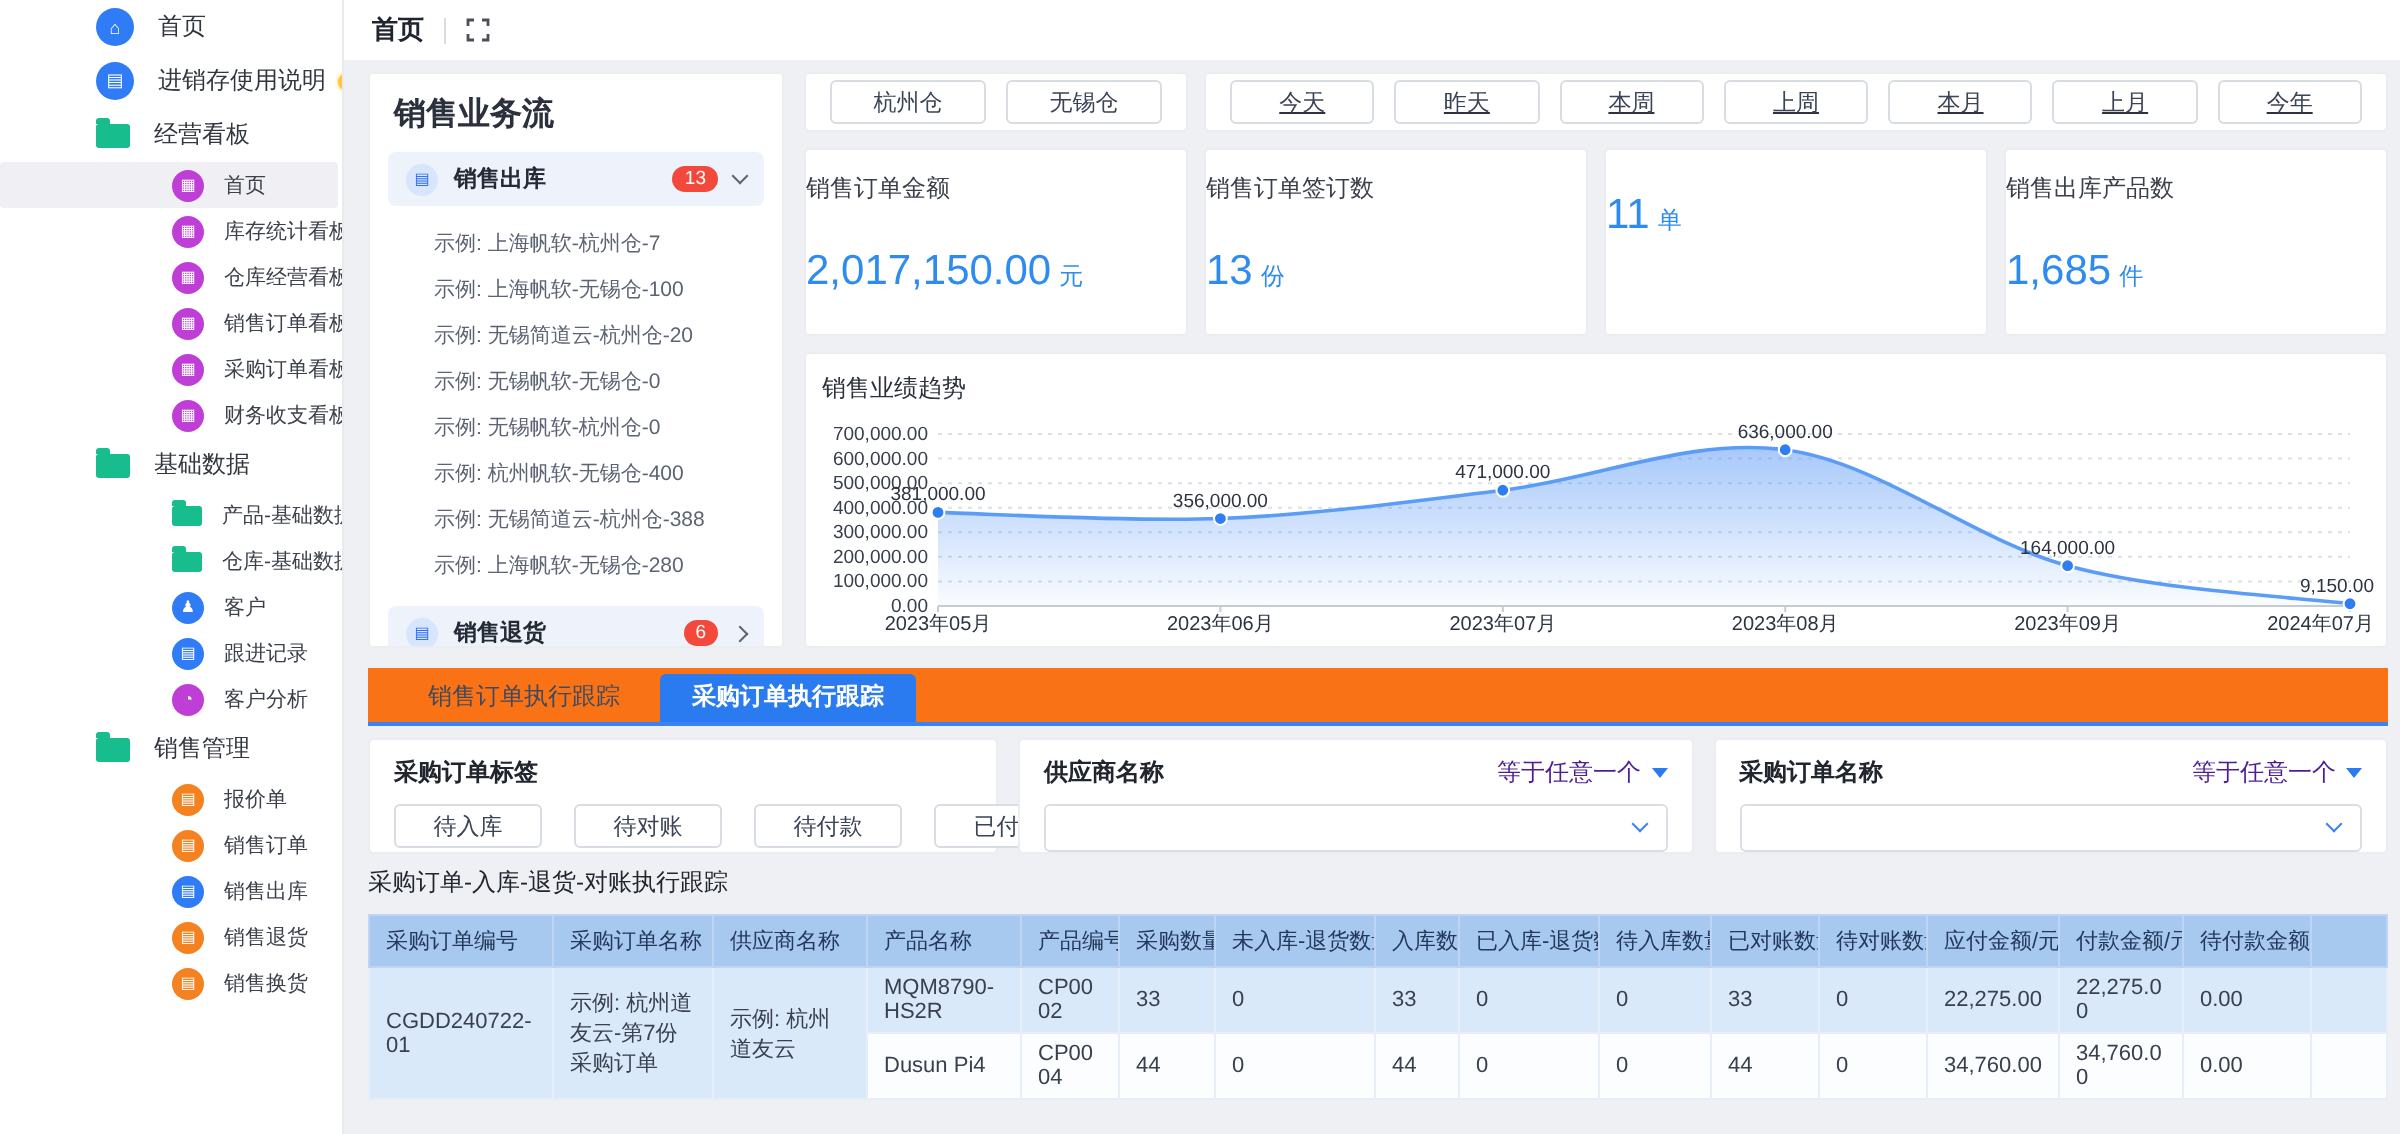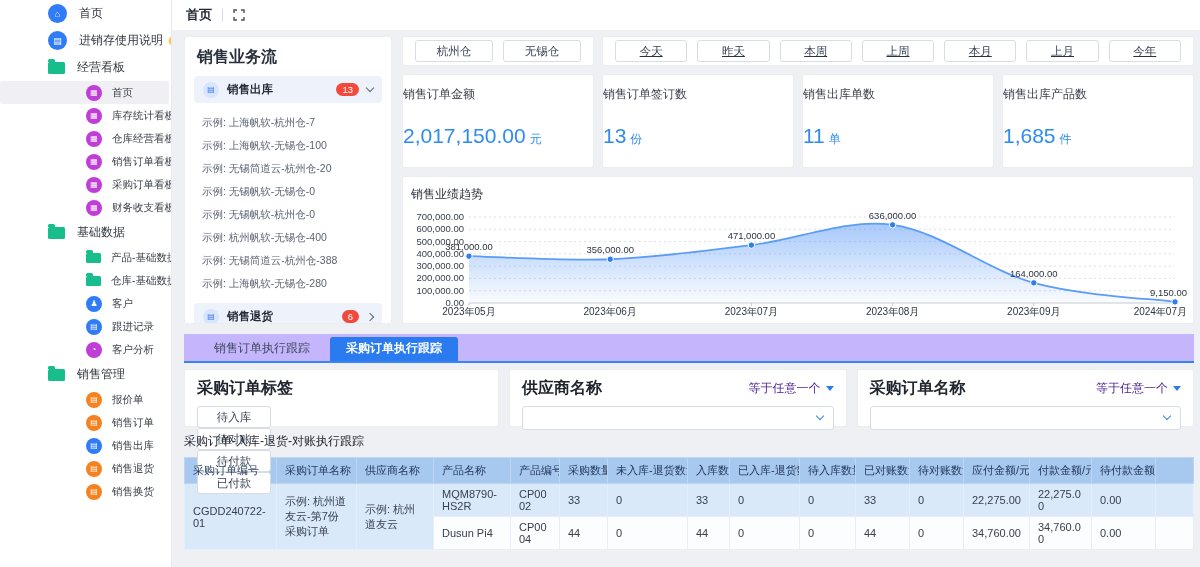--- a/index.html
+++ b/index.html
@@ -48,47 +48,47 @@
   .panel-title { font-size:16px; color:#2b313c; padding:10px 12px 8px;font-weight:bold; }
   .acc-header { margin:0 9px 8px; background:#eef2fa; border-radius:4px; height:27px; display:flex; align-items:center; padding:0 9px; gap:8px; cursor:pointer; }
   .acc-icon { width:16px; height:16px; border-radius:50%; background:#d7e5fd; color:#2f6ff2; font-size:8px; font-style:normal;
     display:flex; align-items:center; justify-content:center; flex:none; }
   .acc-label { font-weight:bold; font-size:11.5px; color:#242b36; flex:1; }
   .badge { background:#f3493d; color:#fff; font-size:9.5px; border-radius:9px; padding:1.5px 6px; line-height:1; flex:none; }
   .chev { width:6px; height:6px; border-right:1.5px solid #5e6673; border-bottom:1.5px solid #5e6673; flex:none; }
   .chev.down { transform:rotate(45deg); margin-top:-3px; }
   .chev.right { transform:rotate(-45deg); }
   .chev.blue { border-color:#3a83f6; }
-  .flow-items { padding:0 8px 8px 17px; }
+  .flow-items { padding:0 8px 8px 32px; }
   .flow-item { height:23px; line-height:23px; font-size:10.5px; color:#5c6474; white-space:nowrap; cursor:pointer; }
 
   .right-col { flex:1; min-width:0; display:flex; flex-direction:column; }
   .btnrow { display:flex; gap:8px; height:30px; flex:none; }
   .btn-panel { display:flex; align-items:center; gap:10px; padding:0 12px; }
   .btn-panel.wh { width:192px; flex:none; }
   .btn-panel.dates { flex:1;text-decoration:underline; }
   .fbtn { flex:1; height:22px; background:#fff; border:1px solid #d8dce3; border-radius:3px; font-size:11.5px; color:#3a4456;
     font-family:inherit; cursor:pointer; white-space:nowrap; }
   .stats { display:flex; gap:8px; margin-top:8px; height:94px; flex:none; }
   .stat-card { flex:1; text-align:left; }
   .stat-label { font-size:12px; color:#3a3f4b; margin-top:11px; }
   .stat-value { margin-top:21px; font-size:21px; color:#2e8cf0; }
   .stat-value .unit { font-size:12px; margin-left:4px; }
   .chart-panel { margin-top:8px; flex:1; overflow:hidden; }
   .chart-title { font-size:12px; color:#2b313c; padding:9px 8px 0; }
 
   
   .row2 { margin-top:10px; }
-  .tabstrip2 { background:#c4b5fd; }
+  .tabstrip2 { background:#f97316; }
   .filters { display:flex; gap:10px; margin-top:6px; height:58px; }
   .fcard { padding:8px 12px; }
   .fcard.tags { width:315px; flex:none; }
   .fcard.sel { flex:1; min-width:0; }
-  .flabel { font-size:16px; font-weight:bold; color:#21252e; }
-  .tagbtns { display:flex; gap:0; margin-top:7px;flex-direction:column; }
+  .flabel { font-size:12px; font-weight:bold; color:#21252e; }
+  .tagbtns { display:flex; gap:16px; margin-top:7px; }
   .tagbtns .fbtn { flex:none; width:74px; }
   .fhead { display:flex; justify-content:space-between; align-items:center; }
   .op-link { color:#4c1d95; font-size:12px; display:flex; align-items:center; gap:5px; cursor:pointer; }
   .caret { width:0; height:0; border-left:4px solid transparent; border-right:4px solid transparent; border-top:5px solid #2a7af0; }
   .select { margin-top:7px; height:24px; border:1px solid #d9dde4; border-radius:3px; position:relative; cursor:pointer; background:#fff; }
   .select .chev { position:absolute; right:10px; top:9px; }
 
   .tablewrap { margin-top:6px; }
   .table-title { font-size:12px; color:#21252e; margin:4px 0 7px; }
   table { border-collapse:collapse; width:100%; table-layout:fixed; }
@@ -313,21 +313,20 @@
                 <div class="stat-label">销售订单金额</div>
                 <div class="stat-value"><span>2,017,150.00</span><span class="unit">元</span></div>
               </div>
 
               <div class="panel stat-card">
                 <div class="stat-label">销售订单签订数</div>
                 <div class="stat-value"><span>13</span><span class="unit">份</span></div>
               </div>
 
               <div class="panel stat-card">
-                <div class="stat-label">销售出库单数</div>
                 <div class="stat-value"><span>11</span><span class="unit">单</span></div>
               </div>
 
               <div class="panel stat-card">
                 <div class="stat-label">销售出库产品数</div>
                 <div class="stat-value"><span>1,685</span><span class="unit">件</span></div>
               </div>
             </div>
 
           <div class="panel chart-panel">

